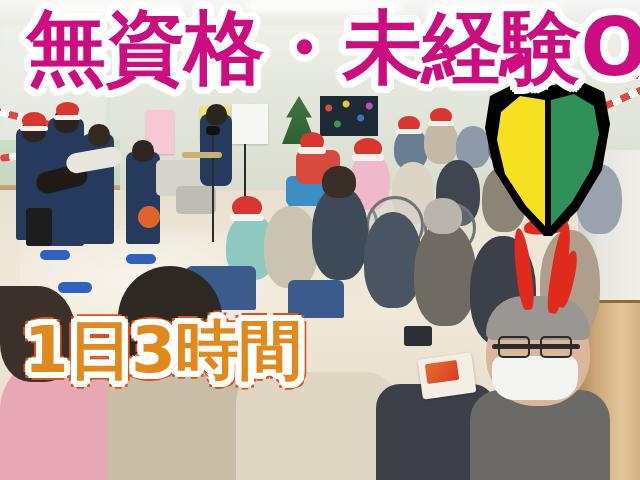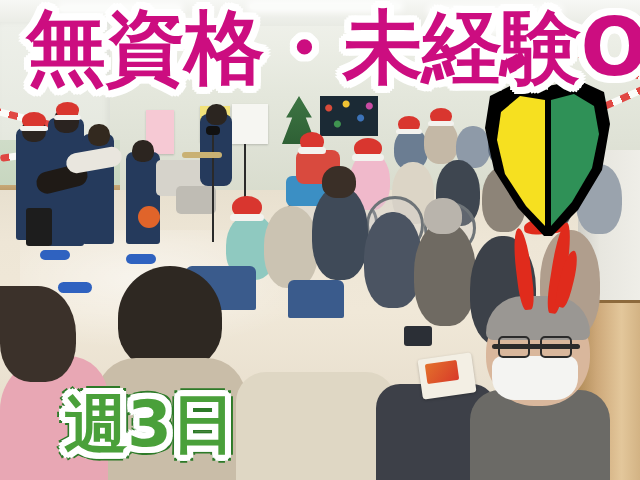--- a/index.html
+++ b/index.html
@@ -361,17 +361,17 @@
       <path d="M63 22 L38 18 L19 34 L15 62 L23 96 L44 128 L63 148 Z" fill="#f6e020"></path>
 
       <path d="M69 22 L69 60 L69 148 L90 124 L110 90 L117 56 L112 28 L92 16 Z" fill="#2f9157"></path>
 
       <path d="M63 20 L69 20 L69 56 L63 56 Z" fill="#000000"></path>
     </svg>
   </div>
 
   <div class="hl" id="headline">無資格・未経験OK</div>
 
-
-  <div class="hl" id="line-days-green">週3日</div>
+  <div class="hl" id="line-hours">1日3時間</div>
+
 
 
 </div>
 
 </body></html>

